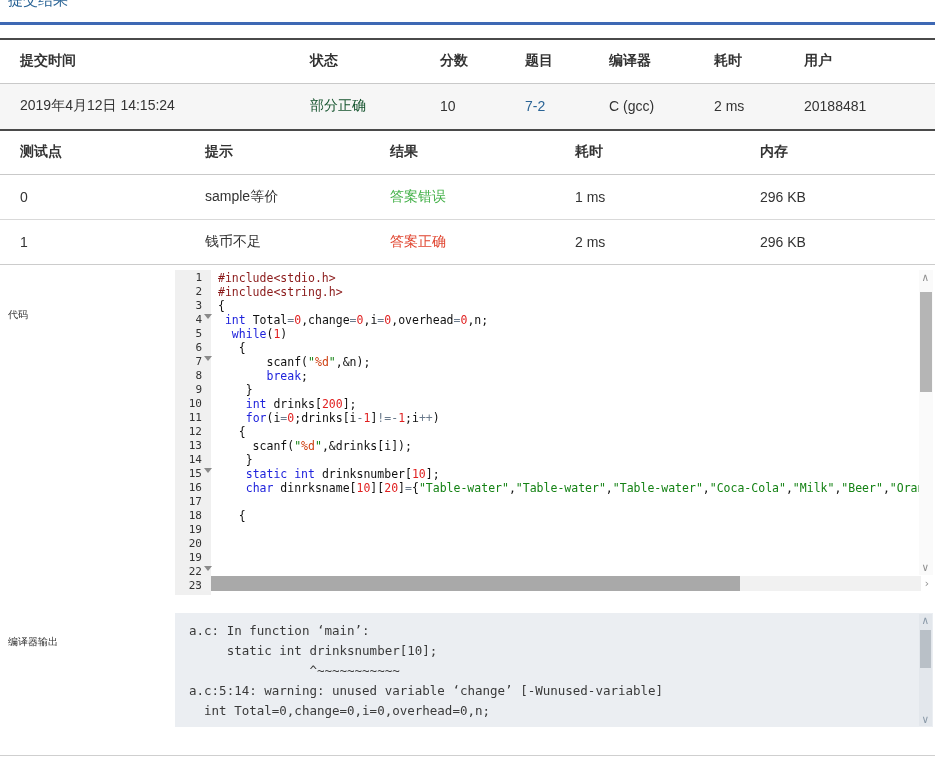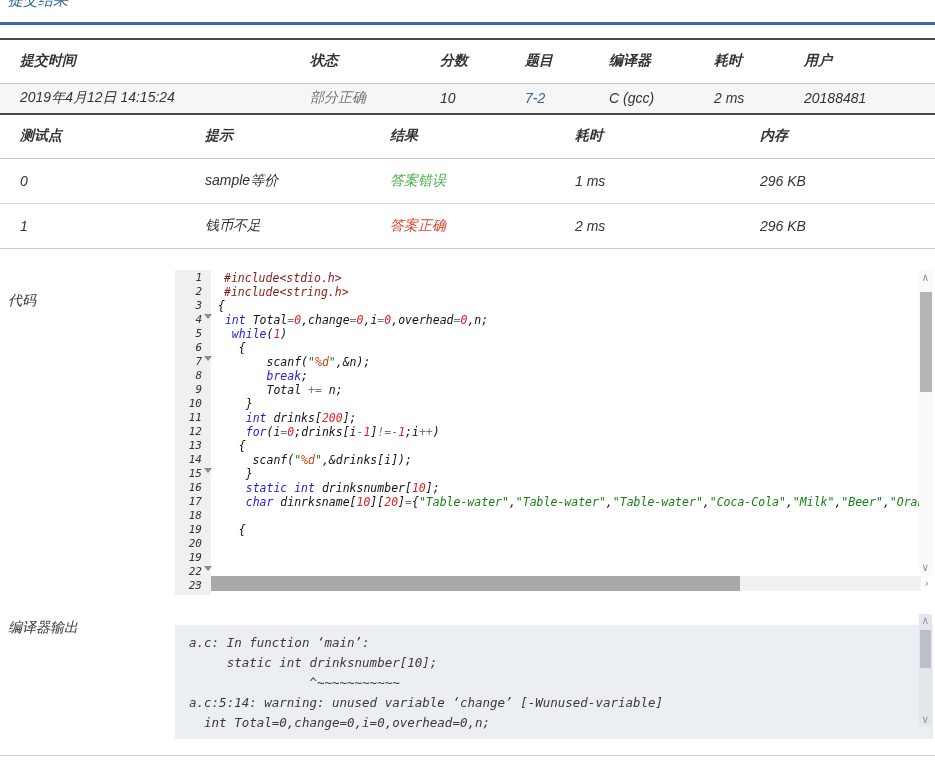--- a/index.html
+++ b/index.html
@@ -1,51 +1,51 @@
 <!DOCTYPE html>
 <html><head>
 <meta charset="utf-8">
 <style>
   * { margin:0; padding:0; box-sizing:border-box; }
   html,body { width:935px; height:766px; background:#fff; overflow:hidden;
               font-family:"Liberation Sans","DejaVu Sans",sans-serif; color:#333; }
-  .stage { position:relative; width:935px; height:766px; overflow:hidden;font-style:italic; }
+  .stage { position:relative; width:935px; height:766px; overflow:hidden; }
 
   
   .top-link { position:absolute; top:-9px; left:8px; font-size:15px; color:#2a6496; text-decoration:none; }
   .blue-rule { position:absolute; top:22px; left:0; width:100%; height:3px; background:#3e68b4; }
 
   
   .tables { position:absolute; top:38px; left:0; width:935px; }
   table { width:100%; border-collapse:collapse; table-layout:fixed; font-size:14px; color:#333; }
   table { border-top:2px solid #4a4a4a; }
   th { text-align:left; font-weight:bold; padding:0 0 0 20px; height:44px; vertical-align:middle; }
   td { padding:0 0 0 20px; vertical-align:middle; }
   thead tr { border-bottom:1px solid #c9c9c9; }
   .t1 tbody tr { background:#f6f6f6; }
-  .t1 tbody td { height:30px; }
+  .t1 tbody td { height:46px; }
   .t2 tbody td { height:45px; }
   .t2 tbody tr { border-bottom:1px solid #d9d9d9; }
   .t2 tbody tr:last-child { border-bottom:1px solid #cccccc; }
   a.problem-link { color:#2a6496; text-decoration:none; cursor:pointer; }
 
   
-  .section-label { position:absolute; left:8px; font-size:14px; color:#333; }
+  .section-label { position:absolute; left:8px; font-size:10px; color:#333;margin-top:16px; }
 
   
   .code-section { position:absolute; top:270px; left:0; width:935px; height:325px; }
   .editor { position:absolute; left:175px; right:2px; top:0; height:325px; background:#fff; overflow:hidden;
             font-family:"DejaVu Sans Mono","Liberation Mono",monospace; font-size:11.5px; line-height:14px; }
   .gutter { position:absolute; left:0; top:0; bottom:0; width:36px; background:#f0f0f0; }
   .gutter .ln { position:relative; height:14px; padding:1px 9px 0 0; text-align:right; color:#333; font-size:11px; }
   .gutter .fold { position:absolute; right:-1px; top:2px; width:0; height:0;
                   border-left:4px solid transparent; border-right:4px solid transparent; border-top:5px solid #8a8a8a; }
   .code-lines { position:absolute; left:43px; top:0; right:0; bottom:0; overflow:hidden; }
   .code-lines .cl { height:14px; padding-top:1px; white-space:pre; color:#111; }
-  .tok-pp  { color:#8b1a1a;margin-left:6px; }
+  .tok-pp  { color:#8b1a1a; }
   .tok-kw  { color:#1f23dc; }
   .tok-num { color:#e01e1e; }
   .tok-str { color:#148214; }
   .tok-esc { color:#cf4315; }
   .tok-op  { color:#6a7a8c; }
   .tok-pl  { color:#111; }
 
   
   .hscroll { position:absolute; left:27px; right:12px; bottom:4px; height:15px; background:#f1f1f1; }
   .hscroll .thumb { position:absolute; top:0; left:9px; width:529px; height:15px; background:#a9a9a9; cursor:pointer; }
@@ -53,21 +53,21 @@
               font-family:"DejaVu Sans Mono",monospace; }
   .hscroll .left  { left:-8px; top:0; }
   .hscroll .right { right:-9px; top:0; }
   .vscroll { position:absolute; right:0; top:0; width:14px; height:305px; background:#fafafa; }
   .vscroll .thumb { position:absolute; left:1px; top:22px; width:12px; height:100px; background:#b5b5b5; cursor:pointer; }
   .vscroll .up   { top:0; left:3px; }
   .vscroll .down { bottom:0; left:3px; }
 
   
   .compiler-section { position:absolute; top:613px; left:0; width:935px; height:118px; }
-  .compiler-box { position:absolute; left:175px; right:2px; top:12px; height:114px; background:#ebeef2; overflow:hidden;
+  .compiler-box { position:absolute; left:175px; right:2px; top:0; height:114px; background:#ebeef2; overflow:hidden;
                   font-family:"DejaVu Sans Mono","Liberation Mono",monospace; font-size:12.5px; line-height:20px;
                   color:#3a3a3a; padding:8px 14px 0 14px; }
   .compiler-box .out-line { white-space:pre; height:20px; }
   .out-scroll { position:absolute; right:1px; top:1px; width:13px; height:112px; background:#e3e7ec; }
   .out-scroll .thumb { position:absolute; left:1px; top:16px; width:11px; height:38px; background:#b9c0c7; cursor:pointer; }
   .out-scroll .up   { top:-1px; left:3px; color:#8a99a8; }
   .out-scroll .down { bottom:-1px; left:3px; color:#8a99a8; }
 
   .bottom-rule { position:absolute; top:755px; left:0; width:100%; height:1px; background:#cfcfcf; }
 </style>
@@ -97,21 +97,21 @@
             <th>分数</th>
             <th>题目</th>
             <th>编译器</th>
             <th>耗时</th>
             <th>用户</th>
           </tr>
         </thead>
       <tbody>
           <tr>
             <td>2019年4月12日 14:15:24</td>
-            <td><span style="color: #737373;">部分正确</span></td>
+            <td><span style="color: #14532d;">部分正确</span></td>
             <td>10</td>
             <td><a class="problem-link" href="#">7-2</a></td>
             <td>C (gcc)</td>
             <td>2 ms</td>
             <td>20188481</td>
           </tr>
         </tbody>
     </table>
 
     <table class="t2">
@@ -180,21 +180,20 @@
         </div>
       <div class="code-lines" id="codeLines">
           <div class="cl"><span class="tok-pp">#include&lt;stdio.h&gt;</span></div>
           <div class="cl"><span class="tok-pp">#include&lt;string.h&gt;</span></div>
           <div class="cl"><span class="tok-pl">{</span></div>
           <div class="cl"><span class="tok-pl"> </span><span class="tok-kw">int</span><span class="tok-pl"> Total</span><span class="tok-op">=</span><span class="tok-num">0</span><span class="tok-pl">,change</span><span class="tok-op">=</span><span class="tok-num">0</span><span class="tok-pl">,i</span><span class="tok-op">=</span><span class="tok-num">0</span><span class="tok-pl">,overhead</span><span class="tok-op">=</span><span class="tok-num">0</span><span class="tok-pl">,n;</span></div>
           <div class="cl"><span class="tok-pl">  </span><span class="tok-kw">while</span><span class="tok-pl">(</span><span class="tok-num">1</span><span class="tok-pl">)</span></div>
           <div class="cl"><span class="tok-pl">   {</span></div>
           <div class="cl"><span class="tok-pl">       scanf(</span><span class="tok-str">"</span><span class="tok-esc">%d</span><span class="tok-str">"</span><span class="tok-pl">,&amp;n);</span></div>
           <div class="cl"><span class="tok-pl">       </span><span class="tok-kw">break</span><span class="tok-pl">;</span></div>
-          <div class="cl"><span class="tok-pl">       Total </span><span class="tok-op">+=</span><span class="tok-pl"> n;</span></div>
           <div class="cl"><span class="tok-pl">    }</span></div>
           <div class="cl"><span class="tok-pl">    </span><span class="tok-kw">int</span><span class="tok-pl"> drinks[</span><span class="tok-num">200</span><span class="tok-pl">];</span></div>
           <div class="cl"><span class="tok-pl">    </span><span class="tok-kw">for</span><span class="tok-pl">(i</span><span class="tok-op">=</span><span class="tok-num">0</span><span class="tok-pl">;drinks[i</span><span class="tok-op">-</span><span class="tok-num">1</span><span class="tok-pl">]</span><span class="tok-op">!=</span><span class="tok-op">-</span><span class="tok-num">1</span><span class="tok-pl">;i</span><span class="tok-op">++</span><span class="tok-pl">)</span></div>
           <div class="cl"><span class="tok-pl">   {</span></div>
           <div class="cl"><span class="tok-pl">     scanf(</span><span class="tok-str">"</span><span class="tok-esc">%d</span><span class="tok-str">"</span><span class="tok-pl">,&amp;drinks[i]);</span></div>
           <div class="cl"><span class="tok-pl">    }</span></div>
           <div class="cl"><span class="tok-pl">    </span><span class="tok-kw">static</span><span class="tok-pl"> </span><span class="tok-kw">int</span><span class="tok-pl"> drinksnumber[</span><span class="tok-num">10</span><span class="tok-pl">];</span></div>
           <div class="cl"><span class="tok-pl">    </span><span class="tok-kw">char</span><span class="tok-pl"> dinrksname[</span><span class="tok-num">10</span><span class="tok-pl">][</span><span class="tok-num">20</span><span class="tok-pl">]</span><span class="tok-op">=</span><span class="tok-pl">{</span><span class="tok-str">"Table-water"</span><span class="tok-pl">,</span><span class="tok-str">"Table-water"</span><span class="tok-pl">,</span><span class="tok-str">"Table-water"</span><span class="tok-pl">,</span><span class="tok-str">"Coca-Cola"</span><span class="tok-pl">,</span><span class="tok-str">"Milk"</span><span class="tok-pl">,</span><span class="tok-str">"Beer"</span><span class="tok-pl">,</span><span class="tok-str">"Orange-Juice"</span></div>
           <div class="cl"></div>
           <div class="cl"><span class="tok-pl">   {</span></div>

